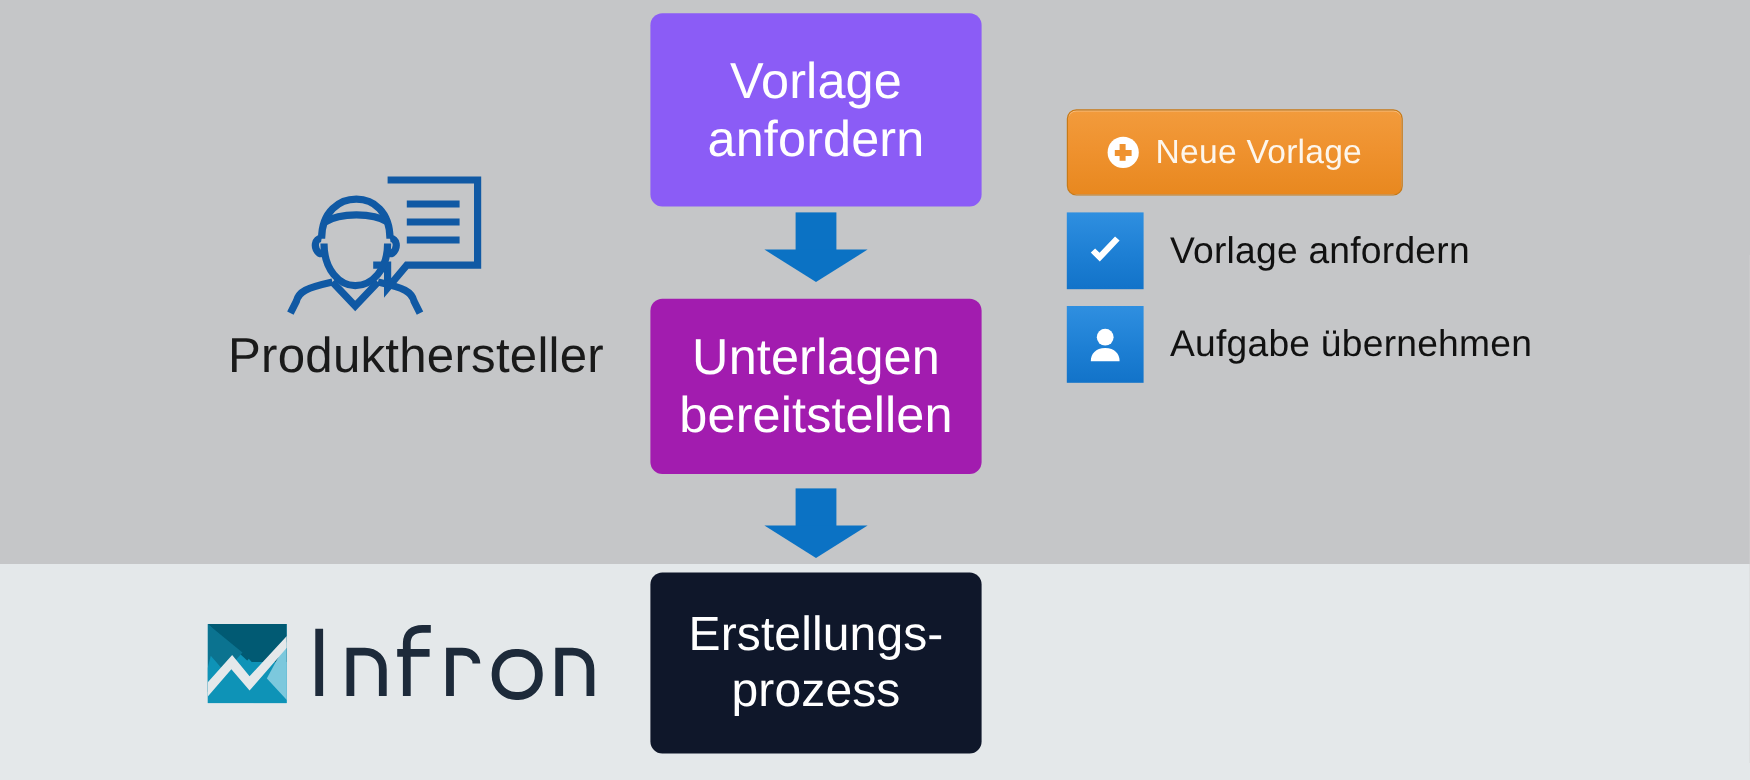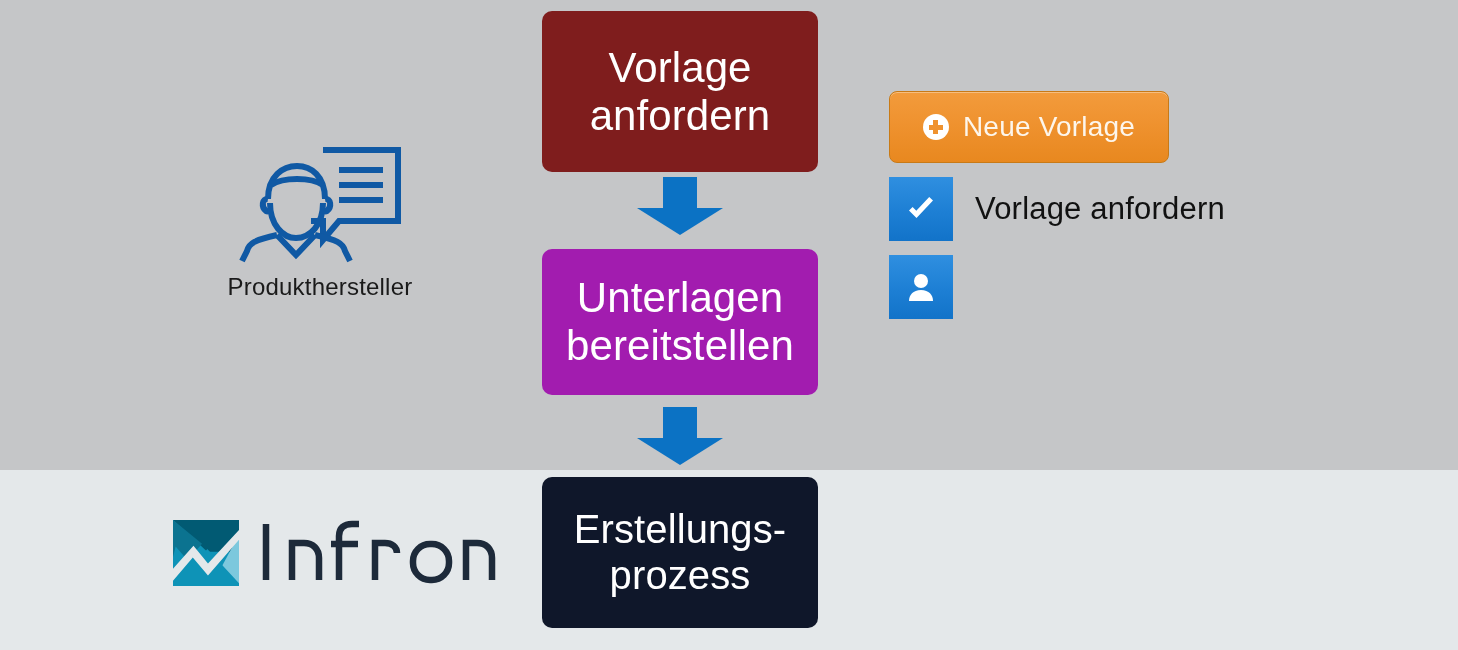--- a/index.html
+++ b/index.html
@@ -42,21 +42,21 @@
     text-align: center;
     color: #ffffff;
     font-weight: 400;
     line-height: 1.14;
     letter-spacing: 0.1px;
     white-space: pre-line;
   }
   #box-vorlage {
     left: 542px; top: 11px;
     width: 276px; height: 161px;
-    background: #7f1d1d;
+    background: #8b5cf6;
     font-size: 42px;
   }
   #box-unterlagen {
     left: 542px; top: 249px;
     width: 276px; height: 146px;
     background: #a21caf;
     font-size: 42px;
   }
   #box-erstellung {
     left: 542px; top: 477px;
@@ -97,21 +97,21 @@
   }
   #persona-icon-wrap {
     width: 260px;
     height: 125px;
     display: flex;
     align-items: flex-end;
     justify-content: center;
   }
   #persona-label {
     margin-top: 10px;
-    font-size: 24px;
+    font-size: 41px;
     color: #1a1a1a;
     letter-spacing: 0.2px;
   }
 
   
   #panel {
     position: absolute;
     left: 889px; top: 91px;
     width: 420px;
   }
@@ -256,20 +256,21 @@
       <span class="action-label">Vorlage anfordern</span>
     </div>
 
     <div class="action-row">
       <span class="action-tile">
         <svg width="34" height="34" viewBox="0 0 34 34">
           <circle cx="17" cy="11" r="7" fill="#ffffff"></circle>
           <path d="M17 20 C25 20 29 25 29 31 L5 31 C5 25 9 20 17 20 Z" fill="#ffffff"></path>
         </svg>
       </span>
+      <span class="action-label">Aufgabe übernehmen</span>
     </div>
   </div>
 
   <div id="logo">
     <svg id="logo-mark" viewBox="0 0 100 100">
       <rect x="0" y="0" width="100" height="100" fill="#0e93b7"></rect>
       <polygon points="0,0 100,0 100,48 52,48" fill="#015a73"></polygon>
       <polygon points="0,0 0,86 44,36" fill="#0b7390"></polygon>
       <polygon points="100,22 100,100 58,100" fill="#7cc8dd"></polygon>
       <polygon points="0,100 100,100 100,96 52,44 30,70 4,40 0,56" fill="#0e93b7"></polygon>

